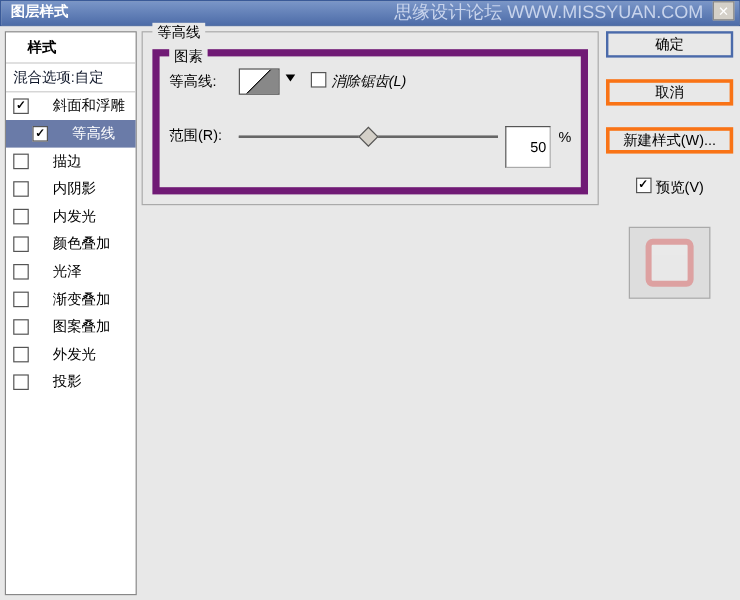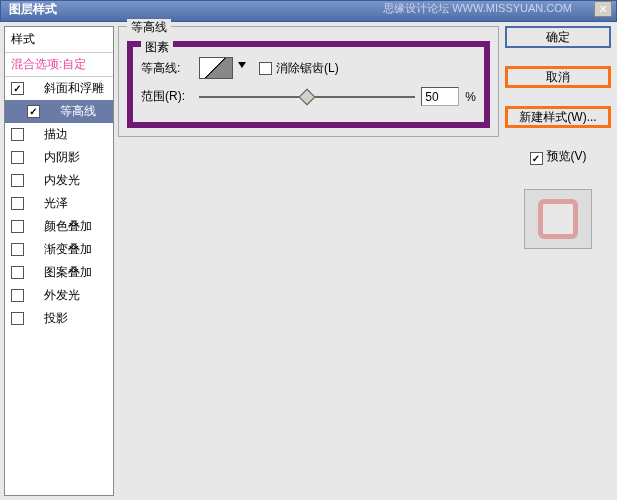--- a/index.html
+++ b/index.html
@@ -1,48 +1,48 @@
 <!DOCTYPE html>
 <html><head>
 <meta charset="utf-8">
 <style>
 * { box-sizing: border-box; margin: 0; padding: 0; font-family: "Microsoft YaHei", SimSun, sans-serif; font-size: 12px; }
 body { background: #e8e8e8; width: 617px; height: 500px; position: relative; }
 .titlebar { background: linear-gradient(#7a96c8, #4d6ca8); color: #fff; height: 22px; display: flex; align-items: flex-start; padding: 0 4px 0 8px; border: 1px solid #3a5a98; }
 .titlebar .title { flex: 1; font-weight: bold; }
-.titlebar .watermark { color: #c8d4ec; font-size: 11px; margin-right: 22px; }
+.titlebar .watermark { color: #c8d4ec; font-size: 15px; margin-right: 8px; }
 .close-btn { width: 18px; height: 16px; background: #d4d0c8; border: 1px solid #888; display: flex; align-items: center; justify-content: center; font-size: 11px; font-family: Arial; cursor: pointer; }
 .dialog-body { display: flex; padding: 4px; gap: 4px; height: 478px; background: #e8e8e8; }
 .styles-panel { width: 110px; border: 1px solid #888; background: #fff; display: flex; flex-direction: column; }
-.styles-header { padding: 4px 6px; border-bottom: 1px solid #ccc; }
-.styles-sub { padding: 3px 6px; border-bottom: 1px solid #ccc; color: #ec4899; }
+.styles-header { padding: 4px 18px; border-bottom: 1px solid #ccc; font-weight: bold; }
+.styles-sub { padding: 3px 6px; border-bottom: 1px solid #ccc; color: #0f172a; }
 .style-item { display: flex; align-items: center; padding: 3px 4px 3px 6px; cursor: pointer; gap: 20px; }
 .style-item.indent { padding-left: 22px; }
 .style-item.selected { background: #6a7ba8; color: #fff; }
 .chk { width: 13px; height: 13px; background: #fff; border: 1px solid #555; flex-shrink: 0; display: flex; align-items: center; justify-content: center; font-size: 10px; line-height: 1; }
 .chk.checked::after { content: "✓"; color: #000; font-weight: bold; }
 .main-area { flex: 1; display: flex; gap: 4px; }
 .settings-panel { flex: 1; position: relative; }
 .fieldset { border: 1px solid #aaa; padding: 8px; margin-bottom: 8px; position: relative; }
 .fieldset > .legend { position: absolute; top: -8px; left: 8px; background: #e8e8e8; padding: 0 4px; }
 .inner-fieldset { border: 6px solid #701a75; padding: 10px 8px 8px 8px; position: relative; margin-top: 6px; }
 .inner-fieldset > .legend { position: absolute; top: -8px; left: 8px; background: #e8e8e8; padding: 0 4px; }
 .row { display: flex; align-items: center; gap: 6px; margin-bottom: 8px; }
 .row-label { width: 52px; text-align: left; }
 .contour-swatch { width: 34px; height: 22px; border: 1px solid #555; background: linear-gradient(135deg, #fff 0%, #fff 48%, #000 48%, #888 52%, #888 100%); position: relative; cursor: pointer; }
 .contour-swatch::after { content: ""; position: absolute; right: -14px; top: 4px; width: 0; height: 0; border-left: 4px solid transparent; border-right: 4px solid transparent; border-top: 6px solid #000; }
-.ld { margin-left: 20px; display: flex; align-items: center; gap: 4px; }
+.ld { margin-left: 20px; display: flex; align-items: flex-start; gap: 4px; font-style: italic; }
 .slider { flex: 1; height: 18px; position: relative; }
 .track { position: absolute; top: 8px; left: 0; right: 0; height: 2px; background: #888; border: 1px solid #666; }
 .thumb { position: absolute; top: 3px; width: 12px; height: 12px; background: #d4d0c8; border: 1px solid #555; transform: translateX(-50%) rotate(45deg); }
-.numbox { width: 38px; height: 19px; border: 1px inset #aaa; background: #fff; padding: 1px 3px; text-align: left; }
+.numbox { width: 38px; height: 35px; border: 1px inset #aaa; background: #fff; padding: 1px 3px; text-align: right; margin-top: 18px; }
 .button-col { width: 110px; display: flex; flex-direction: column; gap: 18px; align-items: center; }
 .btn { width: 106px; height: 22px; background: #e8e8e8; border: 3px solid #f97316; cursor: pointer; }
 .btn.default { border: 2px solid #4a6aaa; }
-.preview-row { display: flex; align-items: flex-end; gap: 4px; margin-top: 2px; }
+.preview-row { display: flex; align-items: flex-start; gap: 4px; margin-top: 2px; }
 .preview-box { width: 68px; height: 60px; background: #ddd; border: 1px solid #aaa; display: flex; align-items: center; justify-content: center; margin-top: 6px; }
 .preview-shape { width: 40px; height: 40px; border: 5px solid #d88; border-radius: 6px; background: #eee; opacity: 0.7; }
 </style>
 </head>
 <body>
 
 <div class="titlebar">
   <span class="title">图层样式</span>
   <span class="watermark">思缘设计论坛 WWW.MISSYUAN.COM</span>
   <div class="close-btn">✕</div>
@@ -69,25 +69,25 @@
         <div class="style-item">
           <span class="chk"></span>
           <span>内阴影</span>
         </div>
         <div class="style-item">
           <span class="chk"></span>
           <span>内发光</span>
         </div>
         <div class="style-item">
           <span class="chk"></span>
-          <span>光泽</span>
+          <span>颜色叠加</span>
         </div>
         <div class="style-item">
           <span class="chk"></span>
-          <span>颜色叠加</span>
+          <span>光泽</span>
         </div>
         <div class="style-item">
           <span class="chk"></span>
           <span>渐变叠加</span>
         </div>
         <div class="style-item">
           <span class="chk"></span>
           <span>图案叠加</span>
         </div>
         <div class="style-item">

